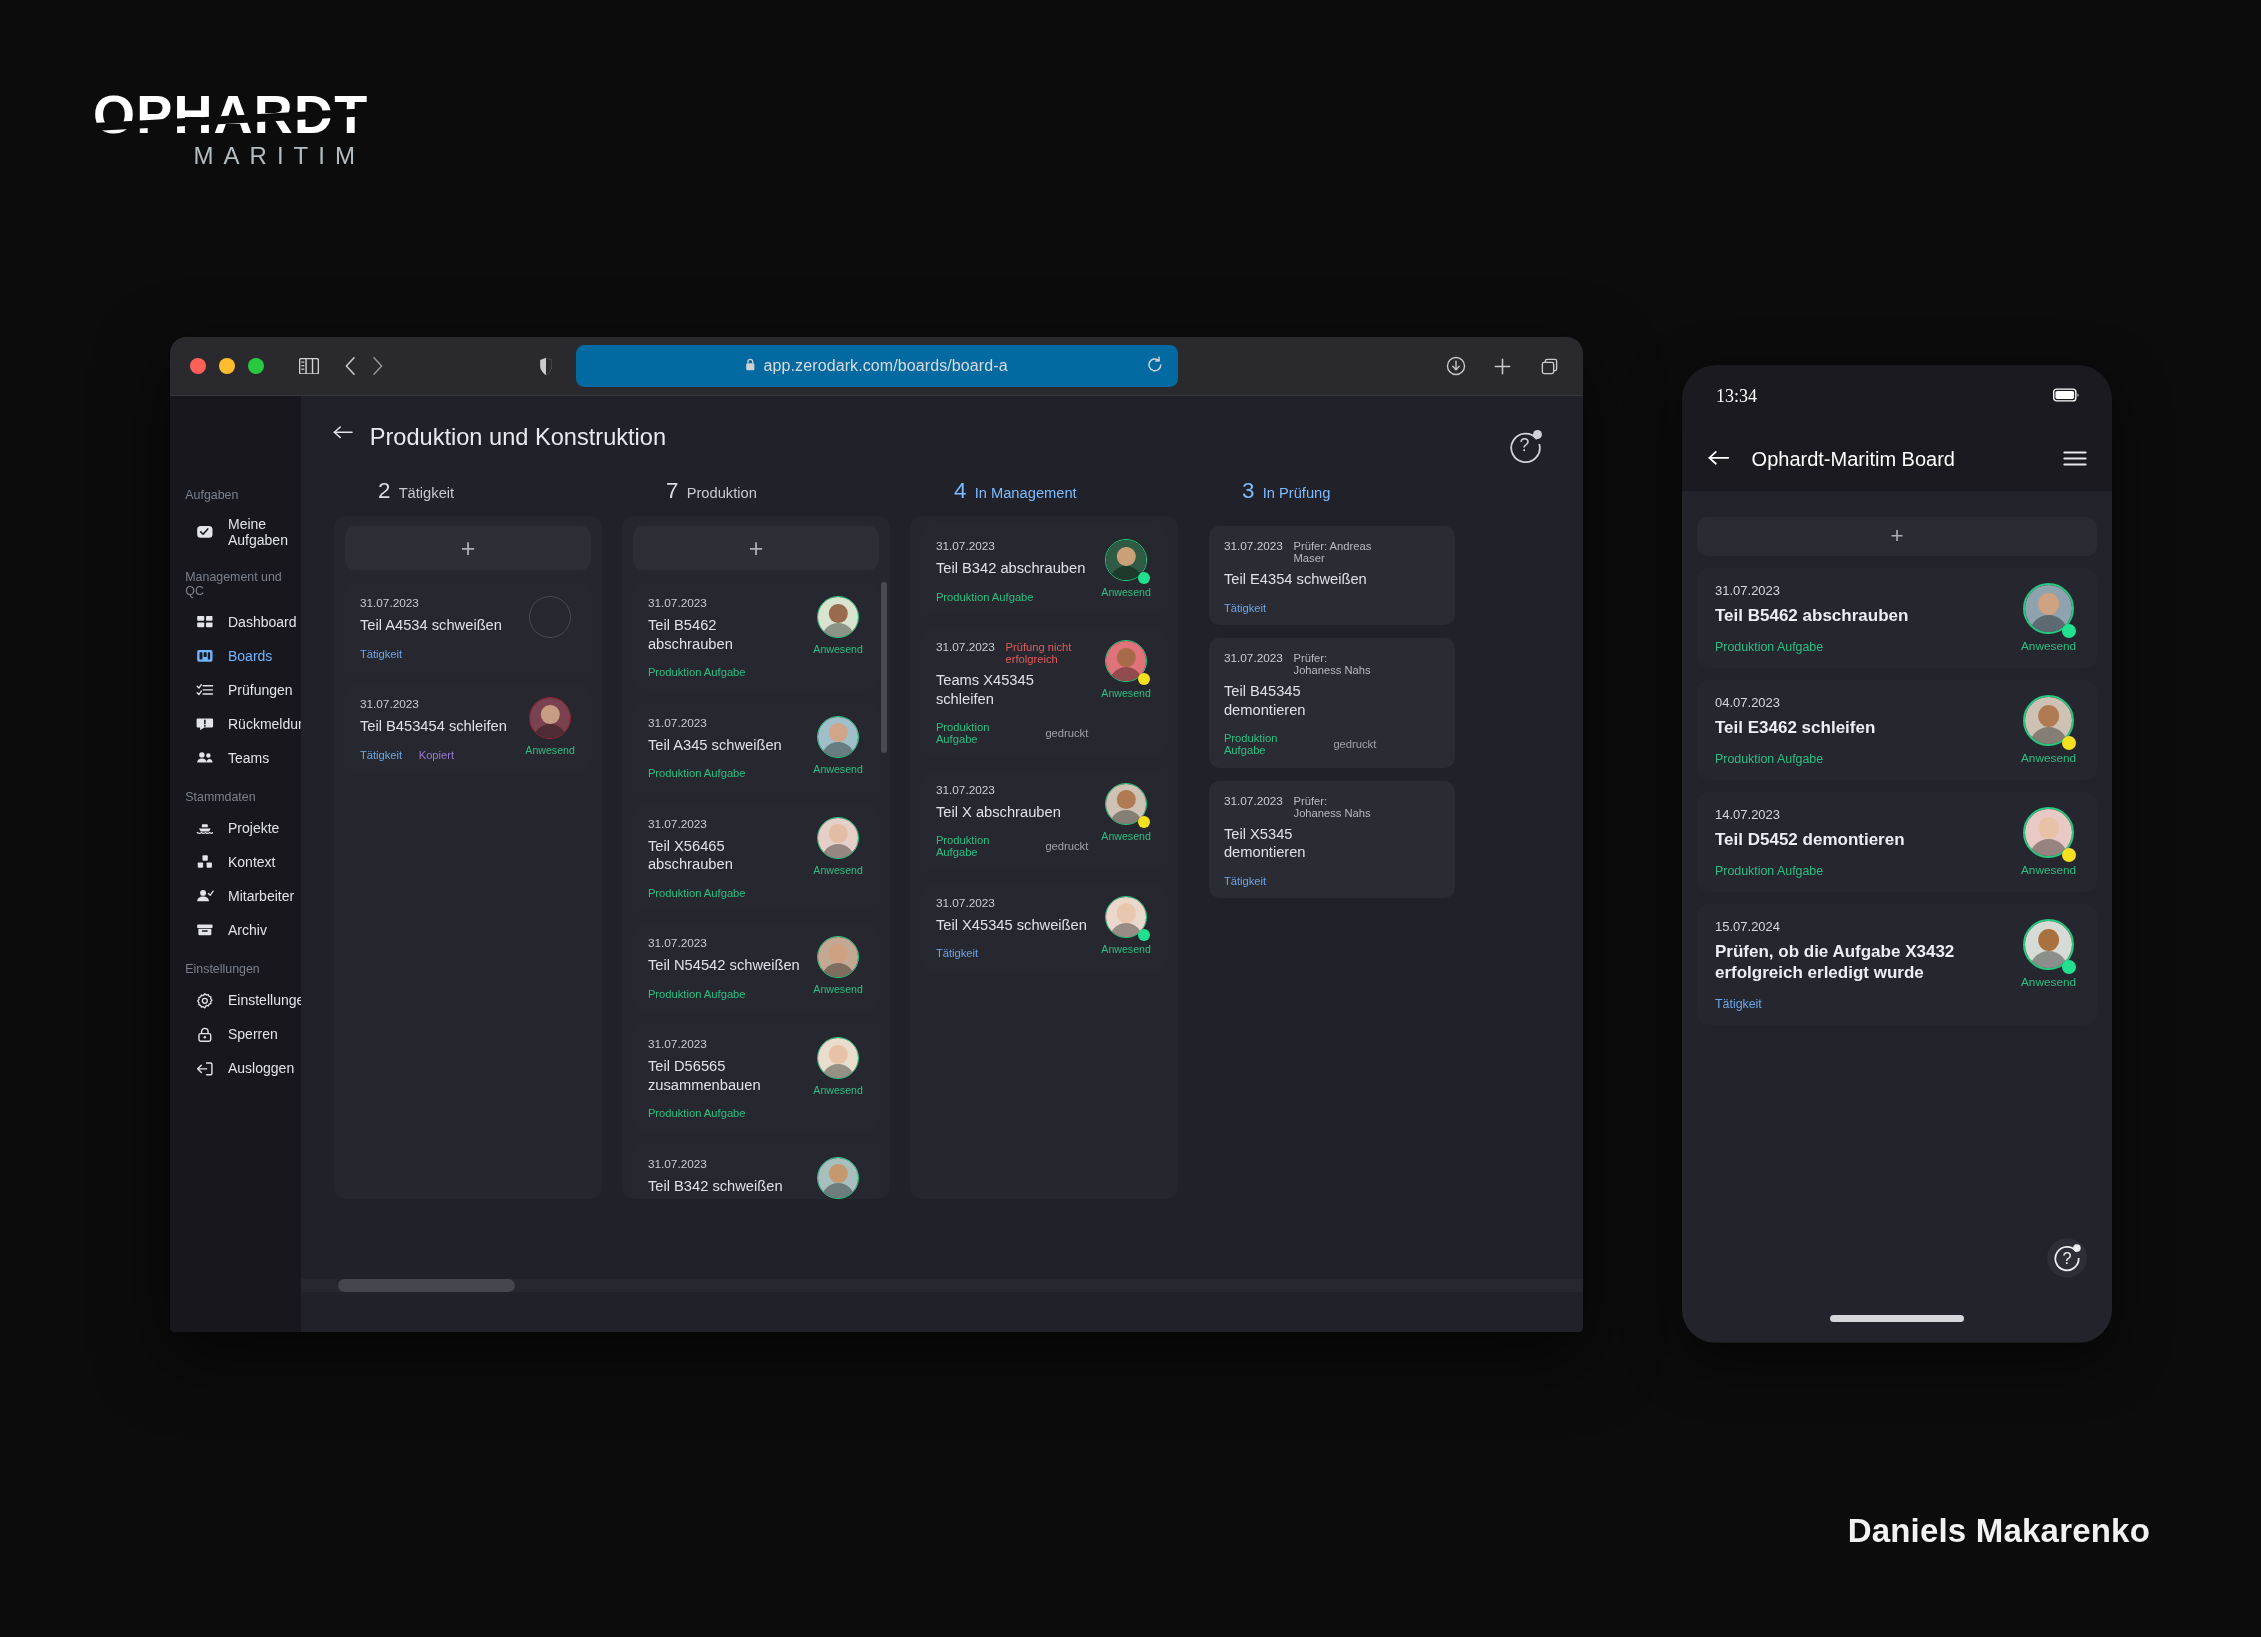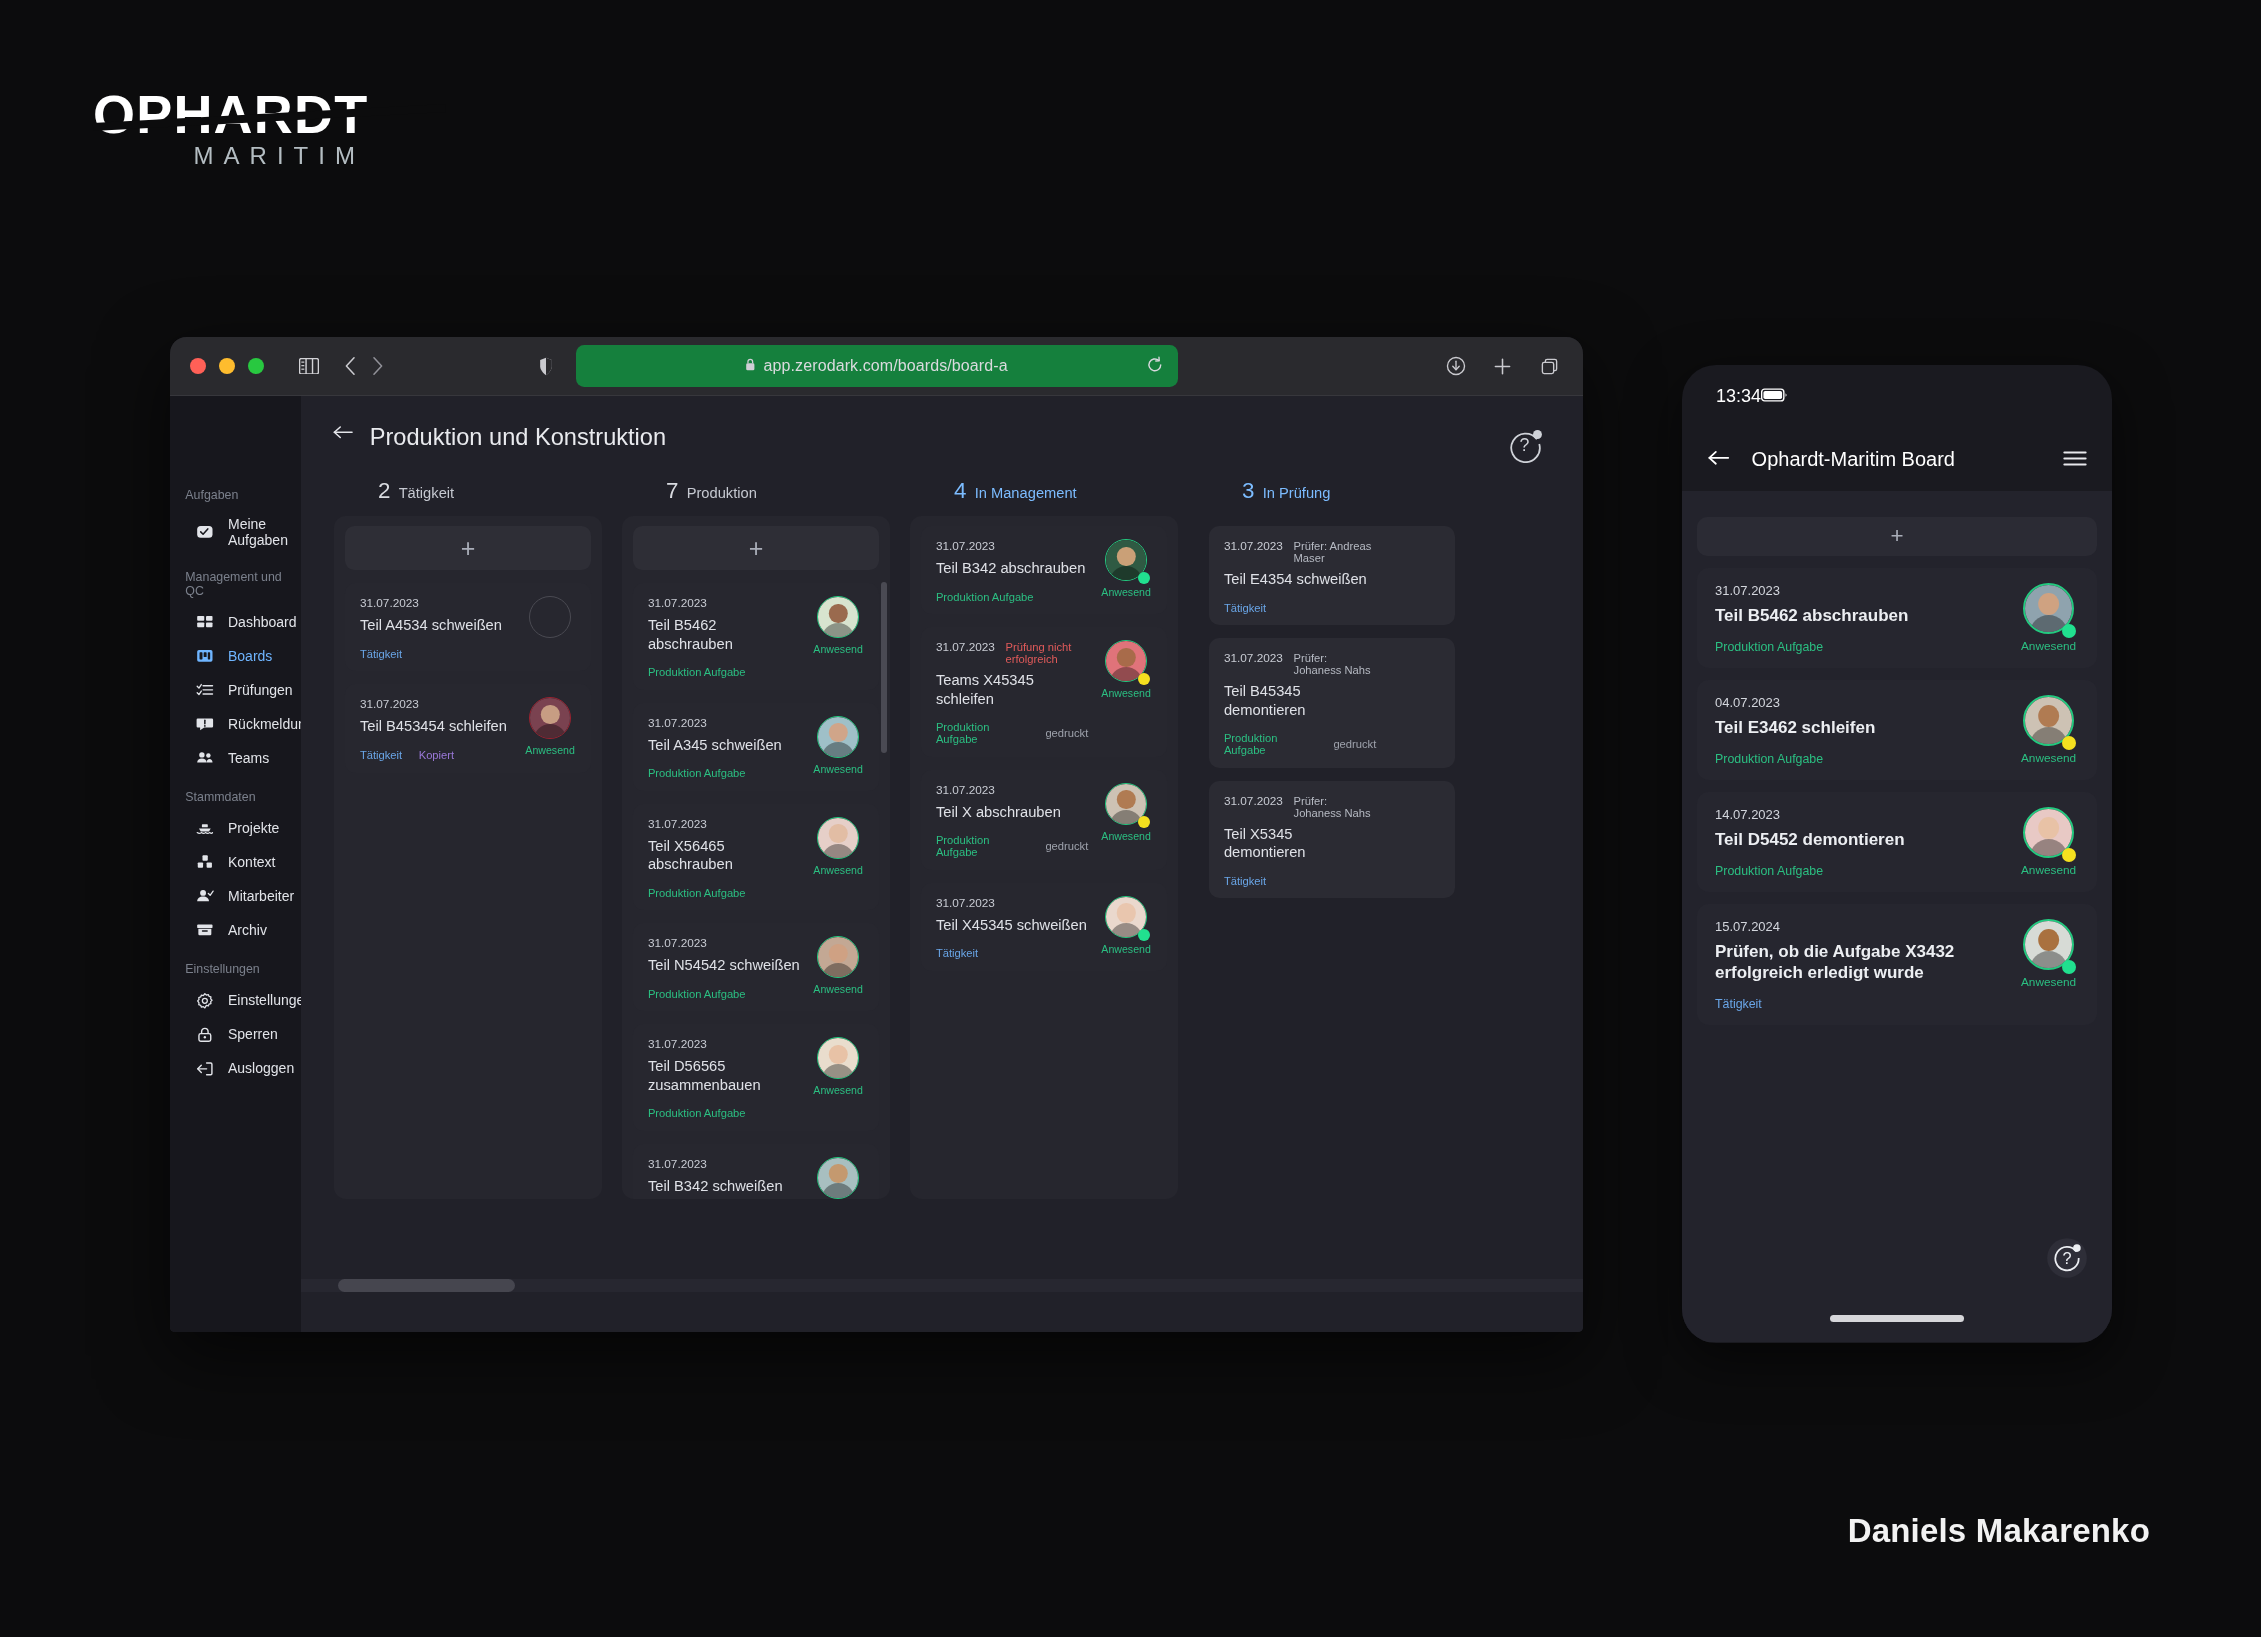--- a/index.html
+++ b/index.html
@@ -47,21 +47,21 @@
   }
   .traffic { display: flex; gap: 13px; margin-right: 31px; }
   .tl { width: 16px; height: 16px; border-radius: 50%; }
   .tl.red { background: #ff6057; } .tl.yellow { background: #febc2e; } .tl.green { background: #28c840; }
 
   .tb-icon { width: 27px; height: 27px; display: flex; align-items: center; justify-content: center; opacity: .92; }
   .tb-gap { width: 15.3px; }
 
   #url-bar {
     position: absolute; left: 50%; transform: translateX(-50%);
-    width: 602px; height: 42px; background: #15803d;
+    width: 602px; height: 42px; background: #0369a1;
     border-radius: 8.2px; display: flex; align-items: center; justify-content: center;
     gap: 7.7px; padding: 0 15.3px;
   }
   #url-text { font-size: 16px; color: #dadade; letter-spacing: 0.1px; }
   #url-reload { position: absolute; right: 14px; }
   #shield-icon-wrap { position: absolute; left: 50%; margin-left: -344px; }
 
   .tb-right { margin-left: auto; display: flex; align-items: center; gap: 20px; }
 
   
@@ -186,21 +186,21 @@
 
   
   #phone {
     position: absolute; left: 1682px; top: 365px;
     width: 430px; height: 978px;
     background: #1a1a20; border-radius: 34px; padding: 0;
     overflow: hidden; box-shadow: 0 17.7px 53px rgba(0,0,0,.55);
   }
   #phone-status {
     height: 62px; display: flex; align-items: center;
-    padding: 0 32px 0 34px;
+    justify-content: space-between; padding: 0 32px 0 34px; font-family: Liberation Serif, serif;
   }
   #phone-time { font-size: 18px; color: #fff; font-weight: 500; }
   #phone-header {
     display: flex; align-items: center; gap: 21px;
     padding: 0 23.6px 0 25px; height: 64px;
   }
   #phone-title { font-size: 20px; color: #fff; font-weight: 500; flex: 1; }
   #phone-content {
     background: #23232c; height: 851px; padding: 15.3px 15.3px 0 15.3px; position: relative;
   }

